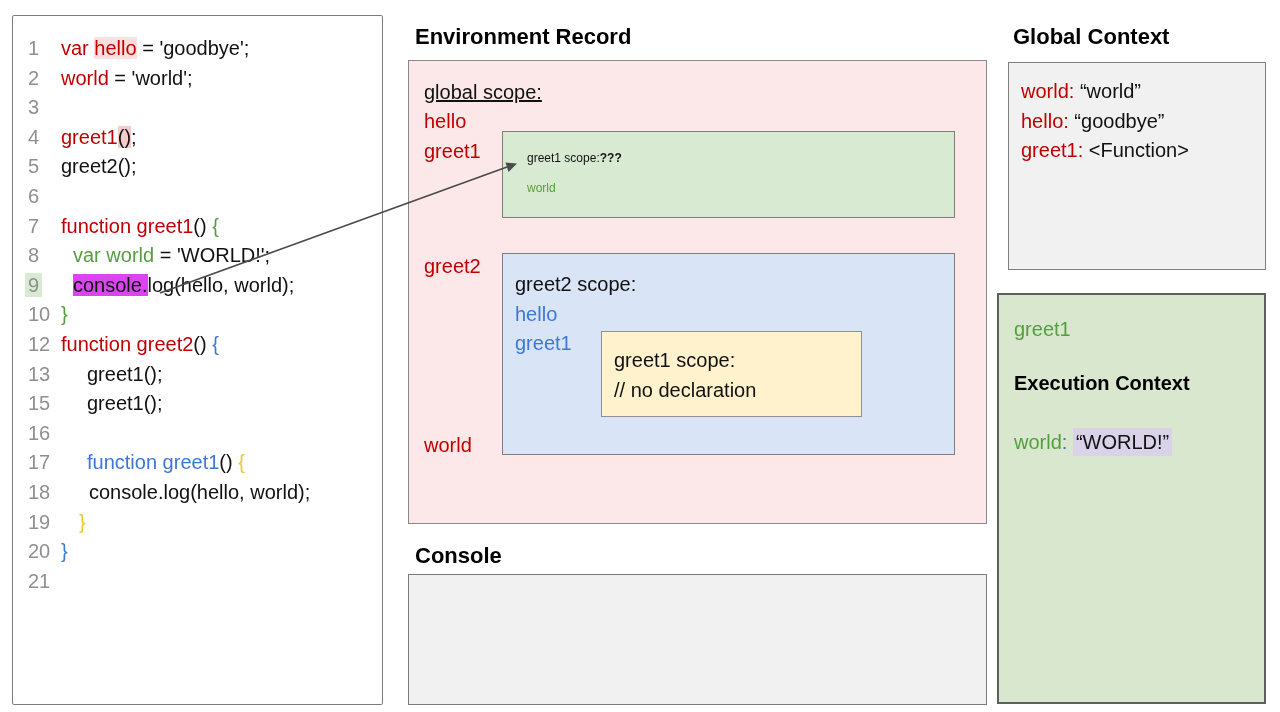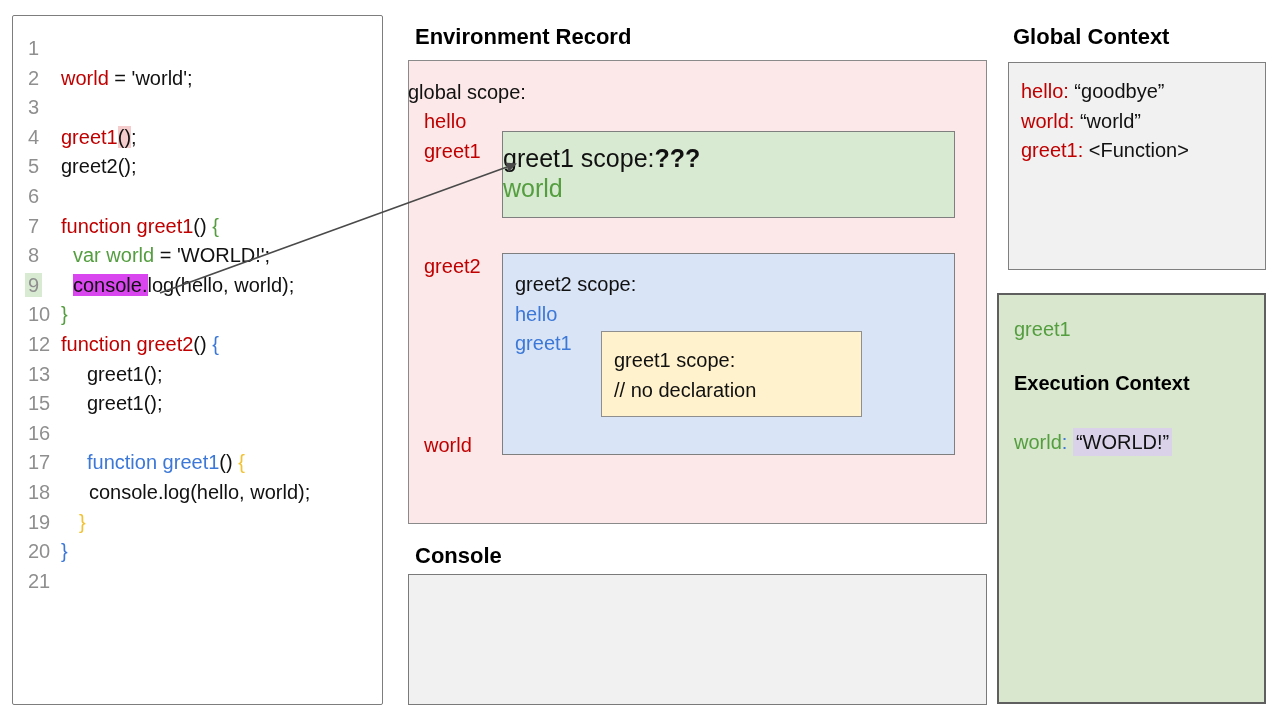--- a/index.html
+++ b/index.html
@@ -41,21 +41,21 @@
 
   
   #env-box{
     left:408px;top:60px;width:579px;height:464px;
     background:#fce8e8;border:1.5px solid #8a8a8a;box-sizing:border-box;
   }
   .env-label{font-size:20px;line-height:29.5px;}
   #greet1-scope-box{
     left:502px;top:131px;width:453px;height:87px;
     background:#d9ead3;border:1.5px solid #7f7f7f;box-sizing:border-box;
-    padding:12px 0 0 0;font-size:25px;line-height:29.5px;
+    padding:12px 0 0 24px;font-size:12px;line-height:29.5px;
   }
   #greet2-scope-box{
     left:502px;top:253px;width:453px;height:202px;
     background:#d9e4f6;border:1.5px solid #7f7f7f;box-sizing:border-box;
     padding:16px 0 0 12px;font-size:20px;line-height:29.5px;
   }
   #greet1-inner-box{
     left:601px;top:331px;width:261px;height:86px;
     background:#fff2cc;border:1.5px solid #8f8f8f;box-sizing:border-box;
     padding:13px 0 0 12px;font-size:20px;line-height:30px;color:#111;
@@ -88,21 +88,21 @@
   .ec-colon{color:#3c78d8;}
   .ec-value{color:#111;background:#d9d2e9;padding:3px 3px;}
 
   
   #arrow-overlay{left:0;top:0;width:1280px;height:712px;pointer-events:none;}
 </style>
 </head>
 <body>
 
 <div id="code-panel" class="abs">
-    <div class="code-line"><div class="line-num"><span>1</span></div></div>
+    <div class="code-line"><div class="line-num"><span>1</span></div><div class="code-text"><span class="tk-red">var </span><span class="tk-red hl-pinkfaint">hello</span><span class="tk-blk"> = 'goodbye';</span></div></div>
     <div class="code-line"><div class="line-num"><span>2</span></div><div class="code-text"><span class="tk-red">world</span><span class="tk-blk"> = 'world';</span></div></div>
     <div class="code-line"><div class="line-num"><span>3</span></div><div class="code-text"></div></div>
     <div class="code-line"><div class="line-num"><span>4</span></div><div class="code-text"><span class="tk-red">greet1</span><span class="tk-blk hl-pink">()</span><span class="tk-blk">;</span></div></div>
     <div class="code-line"><div class="line-num"><span>5</span></div><div class="code-text"><span class="tk-blk">greet2();</span></div></div>
     <div class="code-line"><div class="line-num"><span>6</span></div><div class="code-text"></div></div>
     <div class="code-line"><div class="line-num"><span>7</span></div><div class="code-text"><span class="tk-red">function greet1</span><span class="tk-blk">() </span><span class="tk-green">{</span></div></div>
     <div class="code-line"><div class="line-num"><span>8</span></div><div class="code-text" style="padding-left: 12px;"><span class="tk-green">var world</span><span class="tk-blk"> = 'WORLD!';</span></div></div>
     <div class="code-line"><div class="line-num"><span class="hl-greenhl">9</span></div><div class="code-text" style="padding-left: 12px;"><span class="tk-blk hl-greenhl">console.</span><span class="tk-blk">log(hello, world);</span></div></div>
     <div class="code-line"><div class="line-num"><span>10</span></div><div class="code-text"><span class="tk-green">}</span></div></div>
     <div class="code-line"><div class="line-num"><span>12</span></div><div class="code-text"><span class="tk-red">function greet2</span><span class="tk-blk">() </span><span class="tk-blue">{</span></div></div>
@@ -112,21 +112,21 @@
     <div class="code-line"><div class="line-num"><span>17</span></div><div class="code-text" style="padding-left: 26px;"><span class="tk-blue">function greet1</span><span class="tk-blk">() </span><span class="tk-orange">{</span></div></div>
     <div class="code-line"><div class="line-num"><span>18</span></div><div class="code-text" style="padding-left: 28px;"><span class="tk-blk">console.log(hello, world);</span></div></div>
     <div class="code-line"><div class="line-num"><span>19</span></div><div class="code-text" style="padding-left: 18px;"><span class="tk-orange">}</span></div></div>
     <div class="code-line"><div class="line-num"><span>20</span></div><div class="code-text"><span class="tk-blue">}</span></div></div>
     <div class="code-line"><div class="line-num"><span>21</span></div><div class="code-text"></div></div>
   </div>
 
 <div class="abs section-title" style="left:415px;top:24px;">Environment Record</div>
 
 <div id="env-box" class="abs"></div>
-<div class="abs env-label" style="left:408px;top:78px;color:#111;">global scope:</div>
+<div class="abs env-label" style="left:424px;top:78px;color:#111;text-decoration:underline;">global scope:</div>
 <div class="abs env-label tk-red" style="left:424px;top:107px;">hello</div>
 <div class="abs env-label tk-red" style="left:424px;top:137px;">greet1</div>
 <div class="abs env-label tk-red" style="left:424px;top:252px;">greet2</div>
 <div class="abs env-label tk-red" style="left:424px;top:431px;">world</div>
 
 <div id="greet1-scope-box" class="abs">
   <div><span>greet1 scope:</span><b>???</b></div>
   <div class="tk-green">world</div>
 </div>
 
@@ -139,22 +139,22 @@
 <div id="greet1-inner-box" class="abs">
   <div>greet1 scope:</div>
   <div>// no declaration</div>
 </div>
 
 <div class="abs section-title" style="left:415px;top:543px;">Console</div>
 <div id="console-box" class="abs"></div>
 
 <div class="abs section-title" style="left:1013px;top:24px;">Global Context</div>
 <div id="global-context-box" class="abs">
+    <div><span class="gc-name">world:</span><span class="gc-value"> “world”</span></div>
     <div><span class="gc-name">hello:</span><span class="gc-value"> “goodbye”</span></div>
-    <div><span class="gc-name">world:</span><span class="gc-value"> “world”</span></div>
     <div><span class="gc-name">greet1:</span><span class="gc-value"> &lt;Function&gt;</span></div>
   </div>
 
 <div id="exec-box" class="abs">
   <div class="ec-fn">greet1</div>
   <div class="ec-title">Execution Context</div>
   <div style="height:29.5px;"></div>
   <div><span class="ec-var">world</span><span class="ec-colon">:</span><span> </span><span class="ec-value">“WORLD!”</span></div>
 </div>
 

